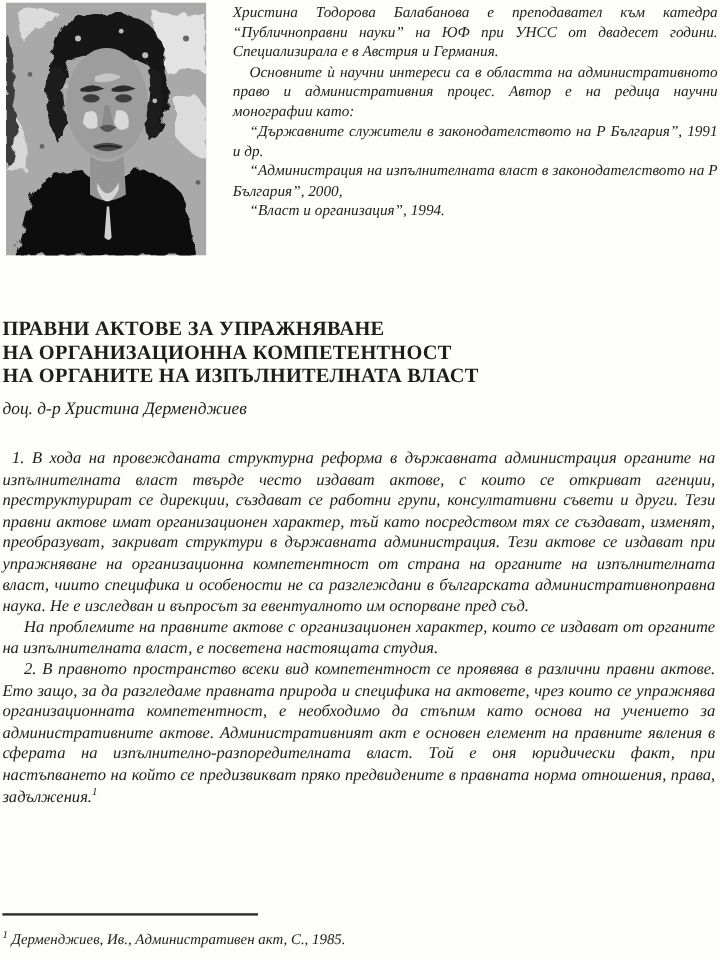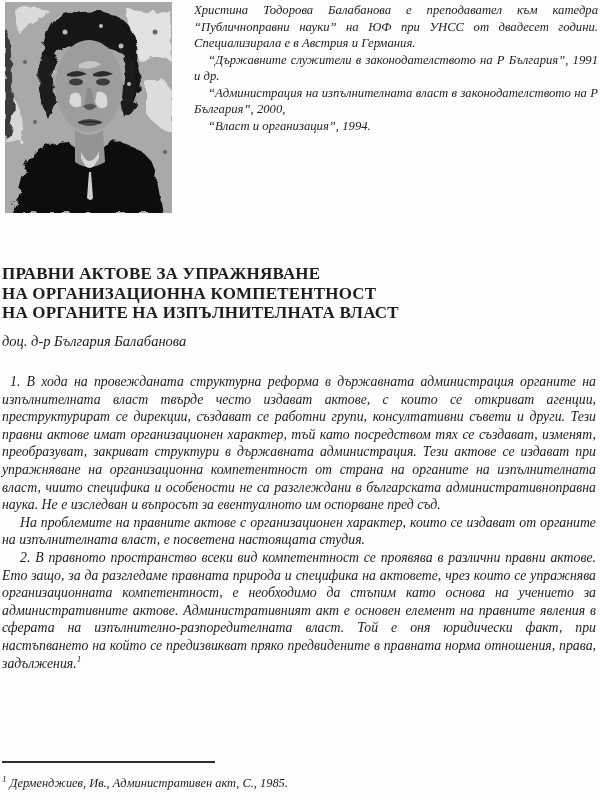--- a/index.html
+++ b/index.html
@@ -97,30 +97,31 @@
         <circle cx="20" cy="60" r="2"></circle>
           <circle cx="150" cy="30" r="2.5"></circle>
         <circle cx="160" cy="150" r="2"></circle>
           <circle cx="30" cy="120" r="2"></circle>
       </g>
     </svg>
   </div>
 
   <div class="bio">
     <p><span class="name">Христина Тодорова Балабанова</span><span> е преподавател към катедра “Публичноправни науки” на ЮФ при УНСС от двадесет години. Специализирала е в Австрия и Германия.</span></p>
+    <p class="ind">Основните ѝ научни интереси са в областта на административното право и административния процес. Автор е на редица научни монографии като:</p>
     <p class="ind">“Държавните служители в законодателството на Р България”, 1991 и др.</p>
     <p class="ind">“Администрация на изпълнителната власт в законодателството на Р България”, 2000,</p>
     <p class="ind">“Власт и организация”, 1994.</p>
   </div>
 
   <h1 class="title" style="margin:0;">ПРАВНИ АКТОВЕ ЗА УПРАЖНЯВАНЕ
 НА ОРГАНИЗАЦИОННА КОМПЕТЕНТНОСТ
 НА ОРГАНИТЕ НА ИЗПЪЛНИТЕЛНАТА ВЛАСТ</h1>
 
-  <div class="author">доц. д-р България Балабанова</div>
+  <div class="author">доц. д-р Христина Дерменджиев</div>
 
   <div class="body">
     <p class="ind-sm">1. В хода на провежданата структурна реформа в държавната администрация органите на изпълнителната власт твърде често издават актове, с които се откриват агенции, преструктурират се дирекции, създават се работни групи, консултативни съвети и други. Тези правни актове имат организационен характер, тъй като посредством тях се създават, изменят, преобразуват, закриват структури в държавната администрация. Тези актове се издават при упражняване на организационна компетентност от страна на органите на изпълнителната власт, чиито специфика и особености не са разглеждани в българската административноправна наука. Не е изследван и въпросът за евентуалното им оспорване пред съд.</p>
     <p class="ind">На проблемите на правните актове с организационен характер, които се издават от органите на изпълнителната власт, е посветена настоящата студия.</p>
     <p class="ind"><span>2. В правното пространство всеки вид компетентност се проявява в различни правни актове. Ето защо, за да разгледаме правната природа и специфика на актовете, чрез които се упражнява организационната компетентност, е необходимо да стъпим като основа на учението за административните актове. Административният акт е основен елемент на правните явления в сферата на изпълнително-разпоредителната власт. Той е оня юридически факт, при настъпването на който се предизвикват пряко предвидените в правната норма отношения, права, задължения.</span><sup>1</sup></p>
   </div>
 
   <div class="fnsep"></div>
 
   <div class="footnote">

